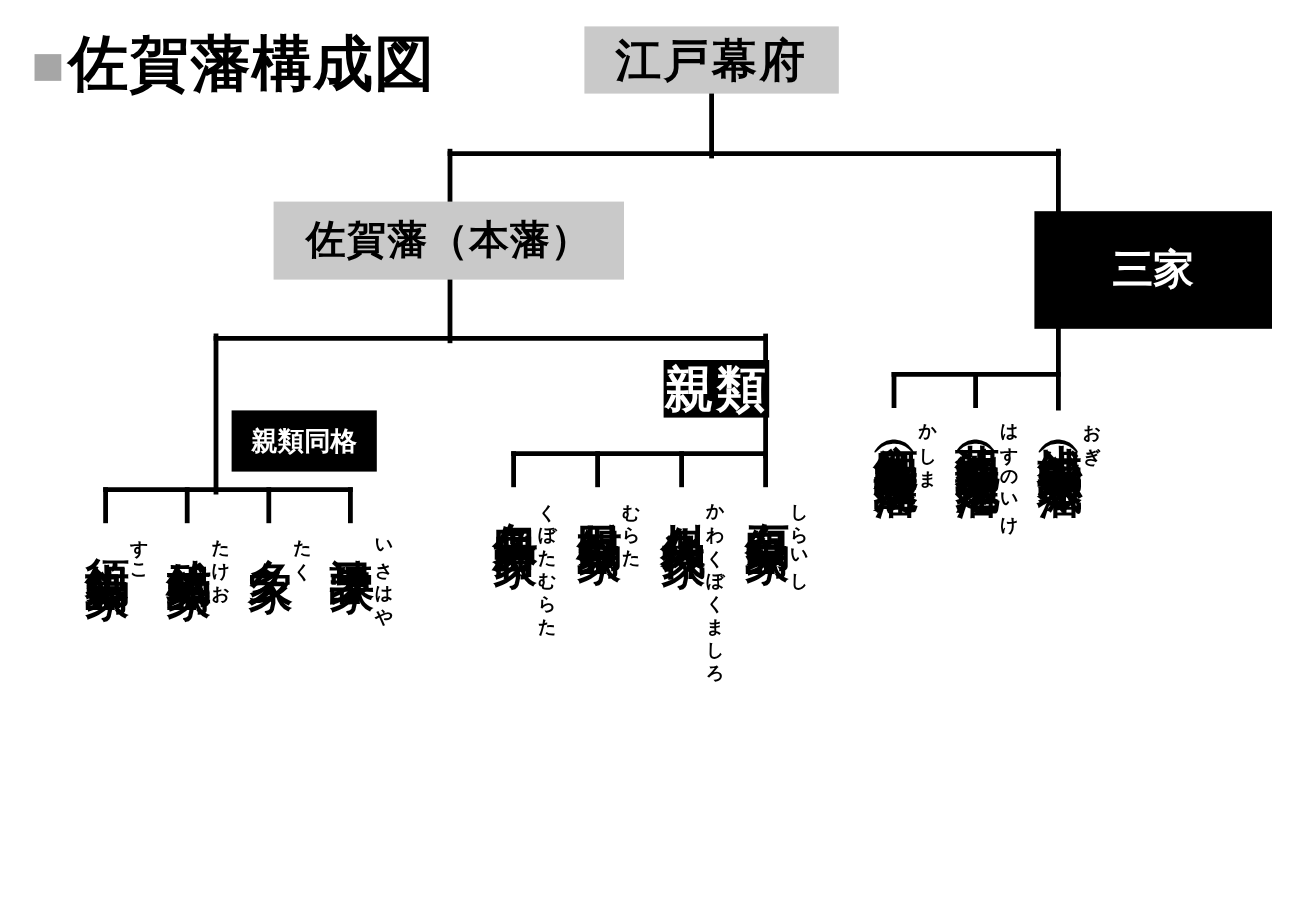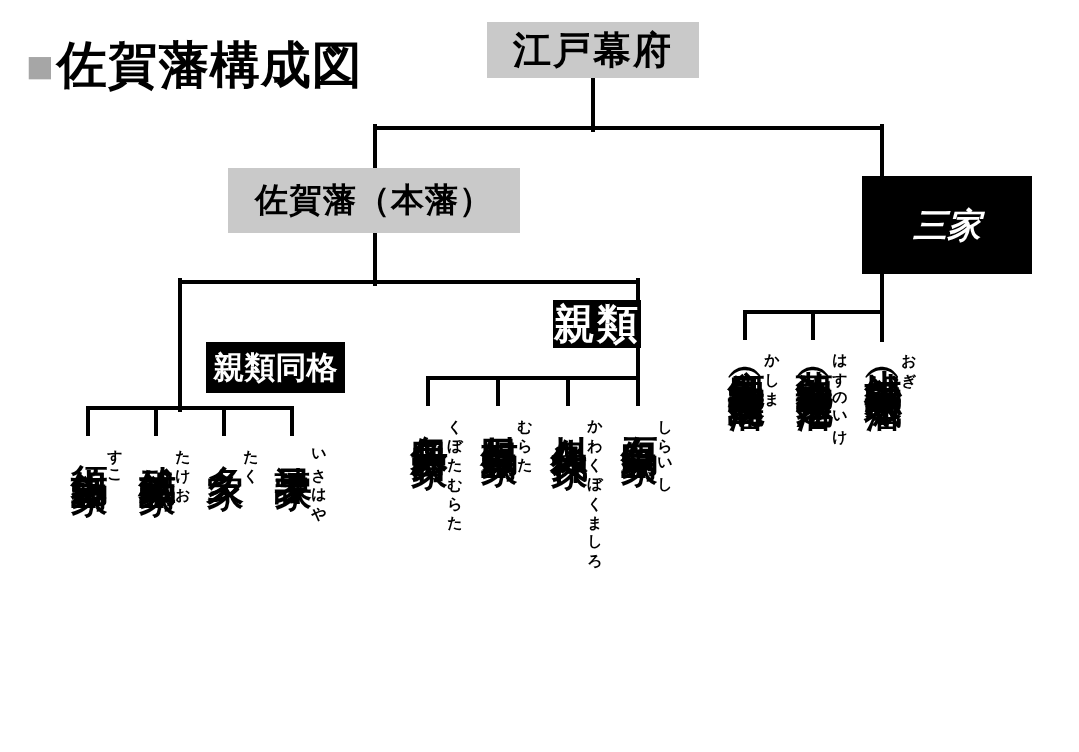--- a/index.html
+++ b/index.html
@@ -32,21 +32,20 @@
     stroke-linecap:square;
   }
   .title{
     position:absolute;
     left:26px;top:20px;
     font-size:50px;
     font-weight:bold;
     color:#000;
     letter-spacing:1px;
     white-space:nowrap;
-    margin-top:12px;
   }
   .title .marker{
     color:var(--marker-gray);
     font-size:0.92em;
     margin-right:2px;
   }
   .gray-box{
     position:absolute;
     background:var(--box-gray);
     color:#000;
@@ -68,29 +67,28 @@
     position:absolute;
     background:var(--box-black);
     color:#fff;
     font-weight:bold;
     display:flex;
     align-items:center;
     justify-content:center;
     white-space:nowrap;
   }
   .three-houses{
-    left:862px;top:176px;width:170px;height:98px;
+    left:862px;top:176px;width:198px;height:98px;
     flex-direction:column;
     font-size:34px;
     line-height:1.32;
-    font-style:italic;
   }
   .label-shinrui-dokaku{
-    left:206px;top:342px;width:139px;height:51px;
-    font-size:31px;
+    left:193px;top:342px;width:121px;height:51px;
+    font-size:22px;
   }
   .label-shinrui{
     left:553px;top:300px;width:88px;height:48px;
     font-size:41px;letter-spacing:2px;
   }
   .family{
     position:absolute;
   }
   .fam-name{
     writing-mode:vertical-rl;

